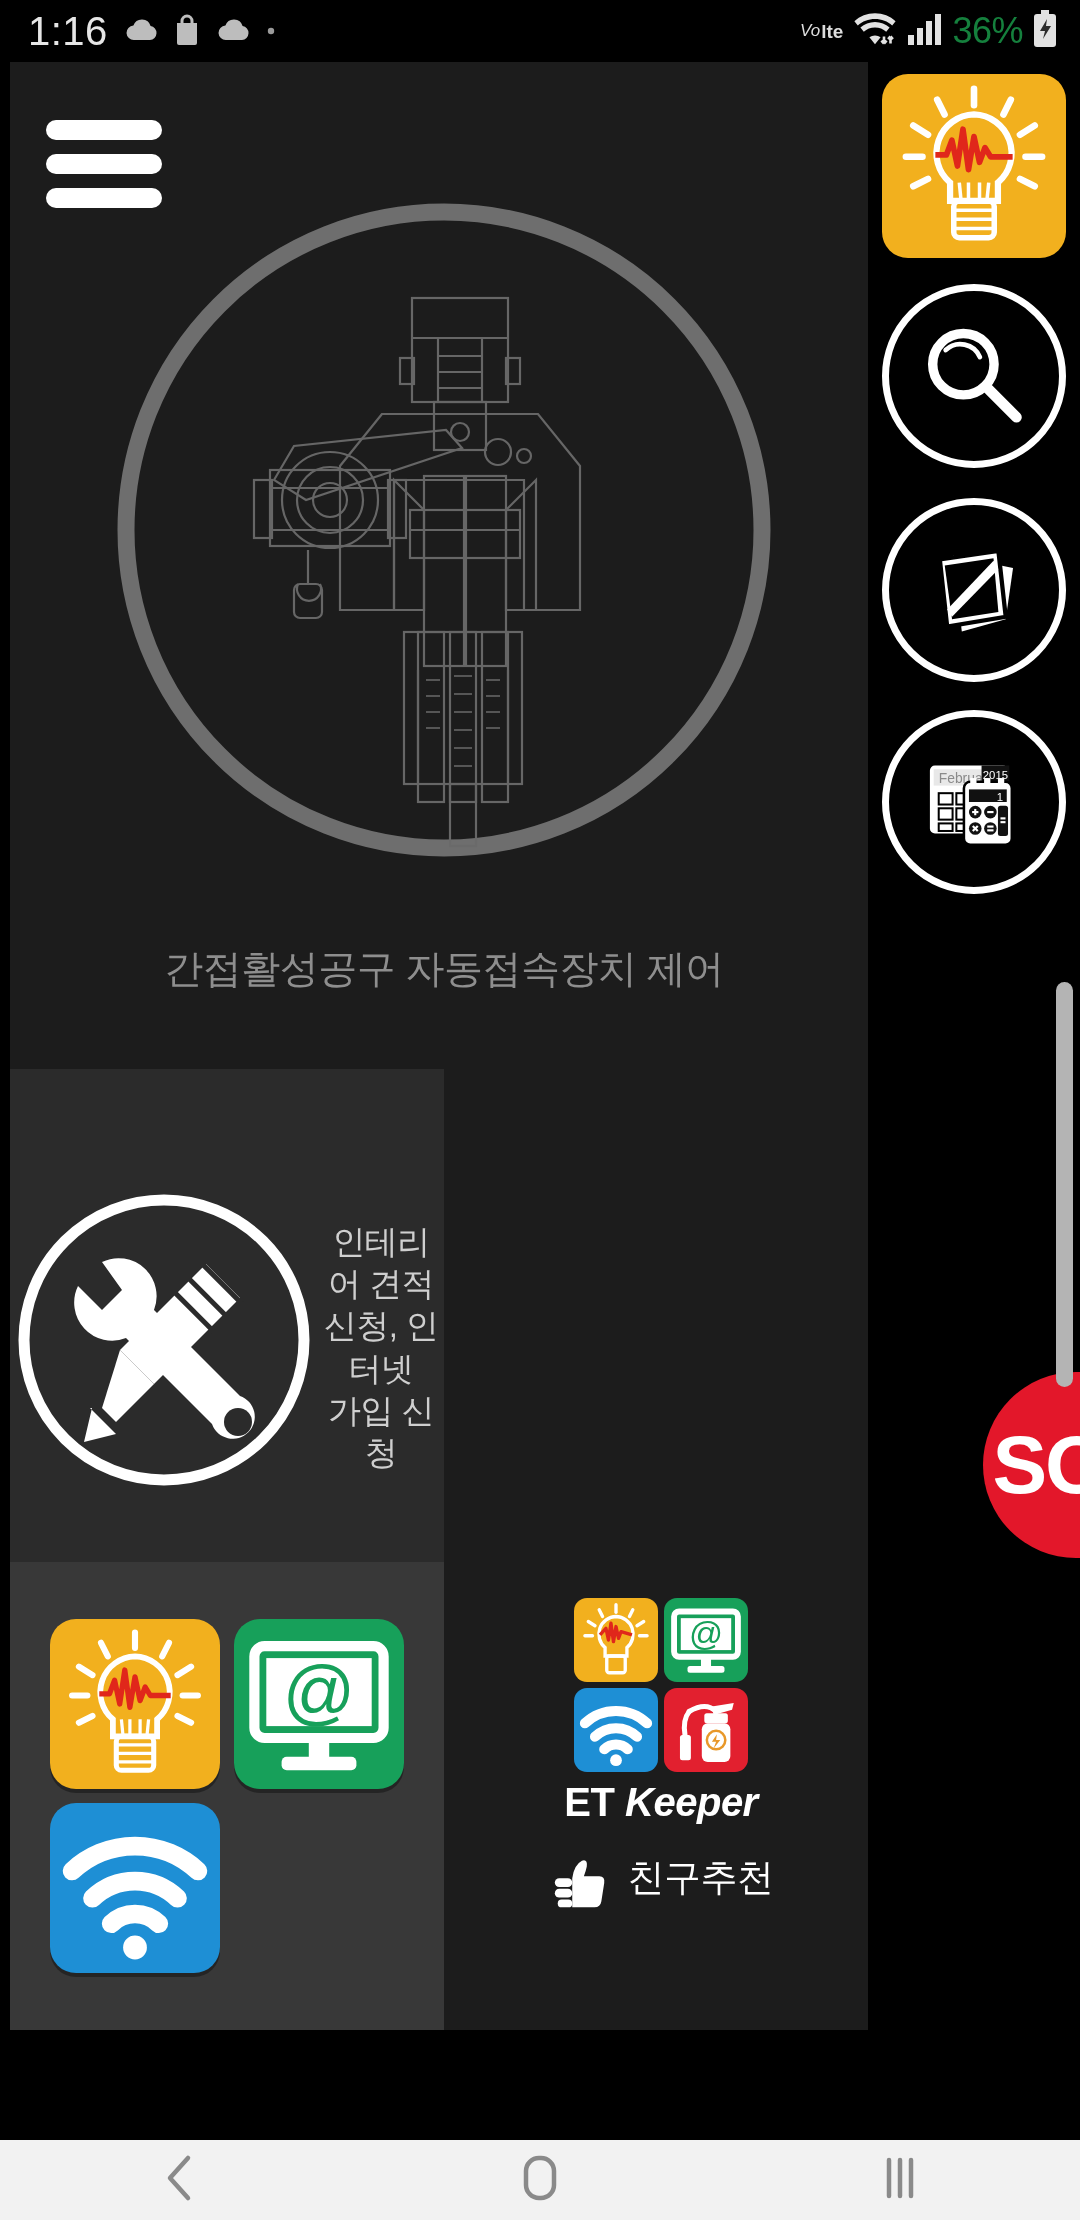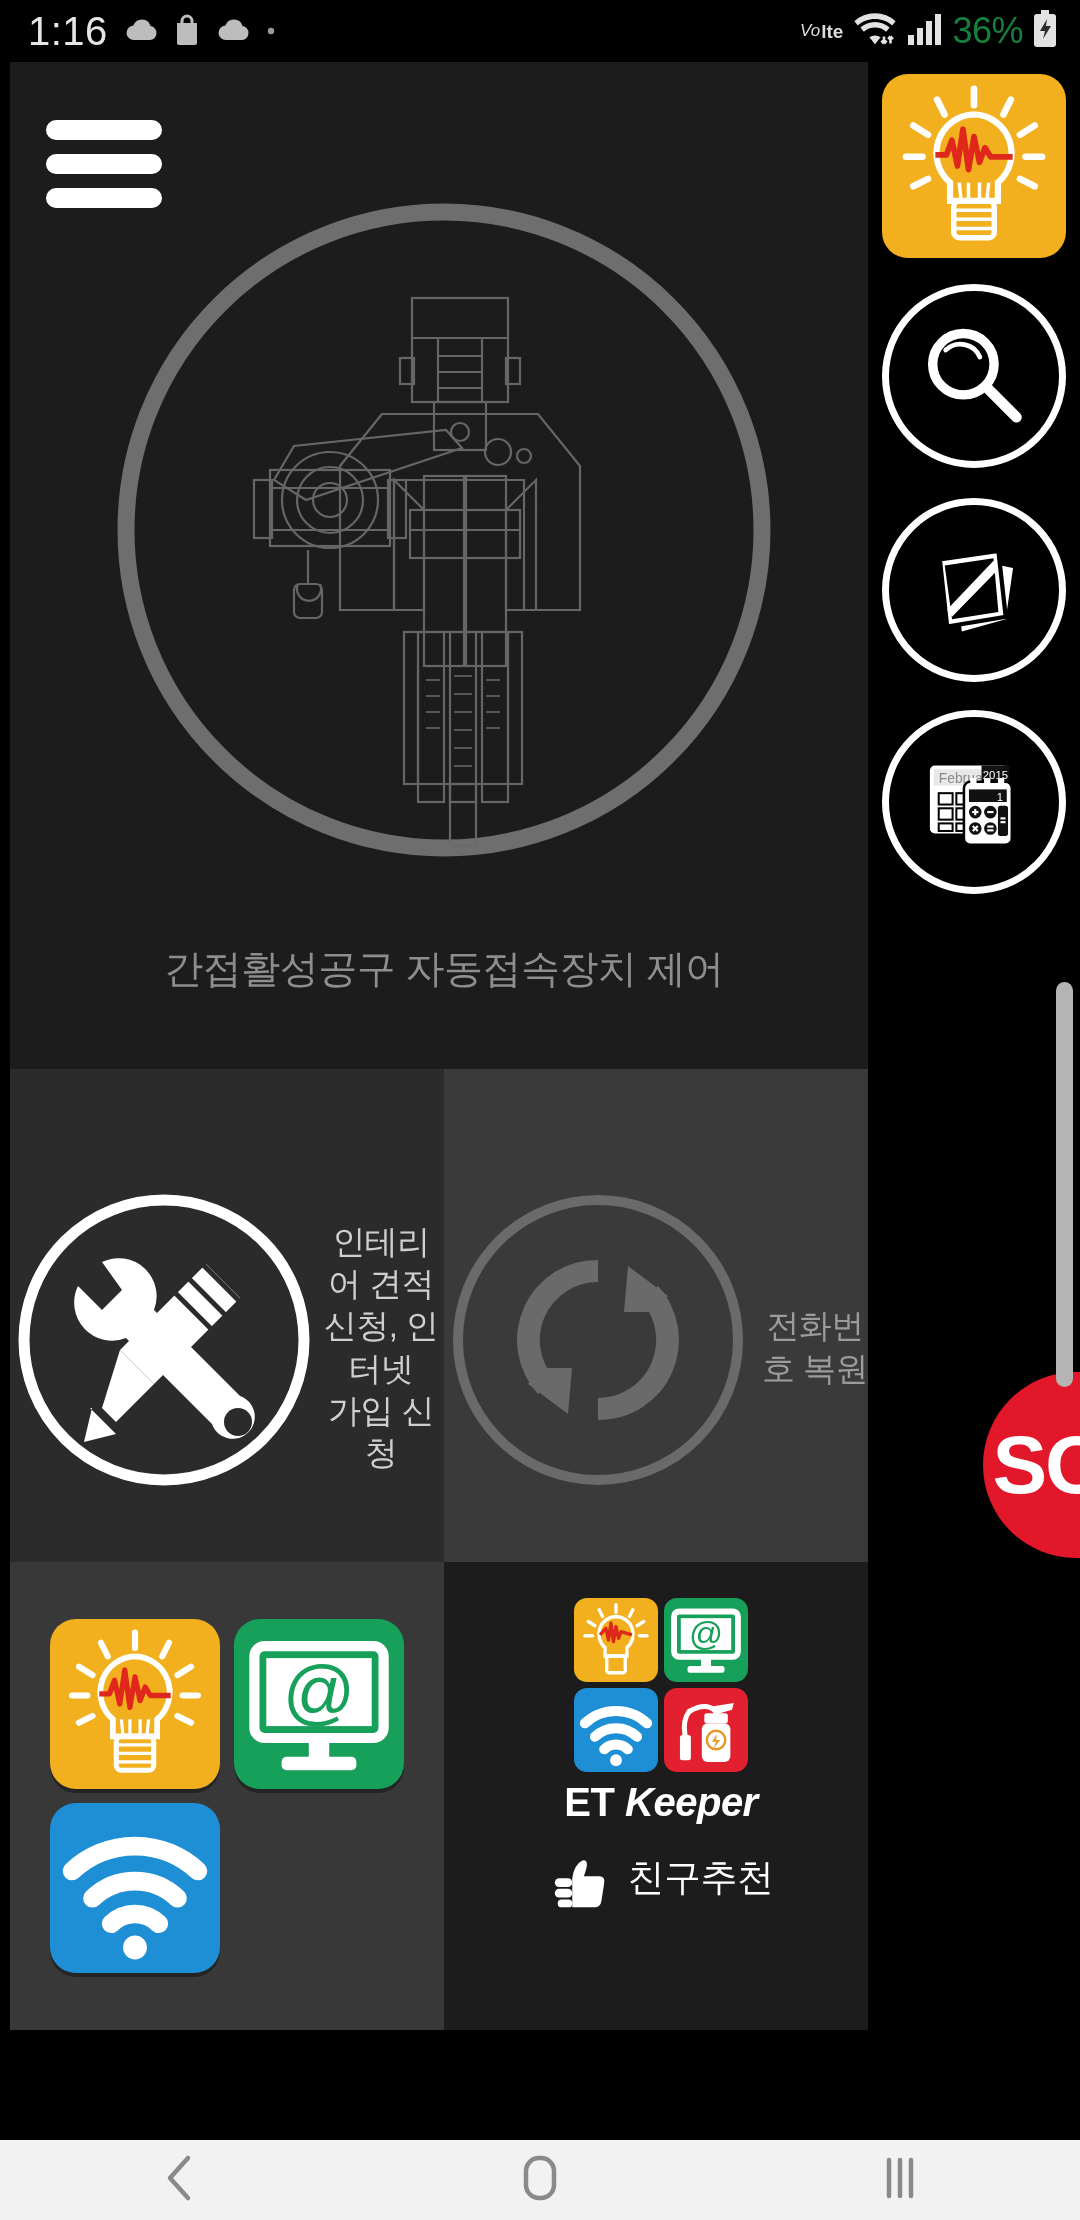--- a/index.html
+++ b/index.html
@@ -292,34 +292,20 @@
               <path d="M96 82 a38 38 0 0 1 52 48 l86 86 a22 22 0 1 1 -28 28 l-86 -86 a38 38 0 0 1 -48 -52 l24 24 20 -20 z" fill="#fff" transform="translate(-4,-6)"></path>
               <circle cx="228" cy="236" r="14" fill="#2b2b2b"></circle>
             </svg>
           </span>
           <div class="card-label">
             <div>인테리어 견적 신청, 인터넷</div>
             <div>가입 신청</div>
           </div>
         </div>
 
-        <div class="card" id="card-restore">
-          <span class="card-icon">
-            <svg width="308" height="308" viewBox="0 0 308 308">
-              <circle cx="154" cy="154" r="140" fill="none" stroke="#6a6a6a" stroke-width="10"></circle>
-              <g fill="#6a6a6a">
-                <path d="M154 96 a58 58 0 0 0 -44 96 l-16 16 a80 80 0 0 1 60 -134 z"></path>
-                <path d="M96 182 l32 0 -4 46 -40 -30 z"></path>
-                <path d="M154 212 a58 58 0 0 0 44 -96 l16 -16 a80 80 0 0 1 -60 134 z"></path>
-                <path d="M212 126 l-32 0 4 -46 40 30 z"></path>
-              </g>
-            </svg>
-          </span>
-          <div class="card-label">전화번호 복원</div>
-        </div>
       </div>
 
       <div id="bottom-row">
 
         <div id="apps-cell">
           <div id="app-grid">
             <div class="app-tile" style="background:#f2b01e">
               <svg width="170" height="170" viewBox="0 0 100 100">
                 <g stroke="#fff" stroke-width="3.6" fill="none" stroke-linecap="round">
                   <line x1="50" y1="8" x2="50" y2="17"></line>

